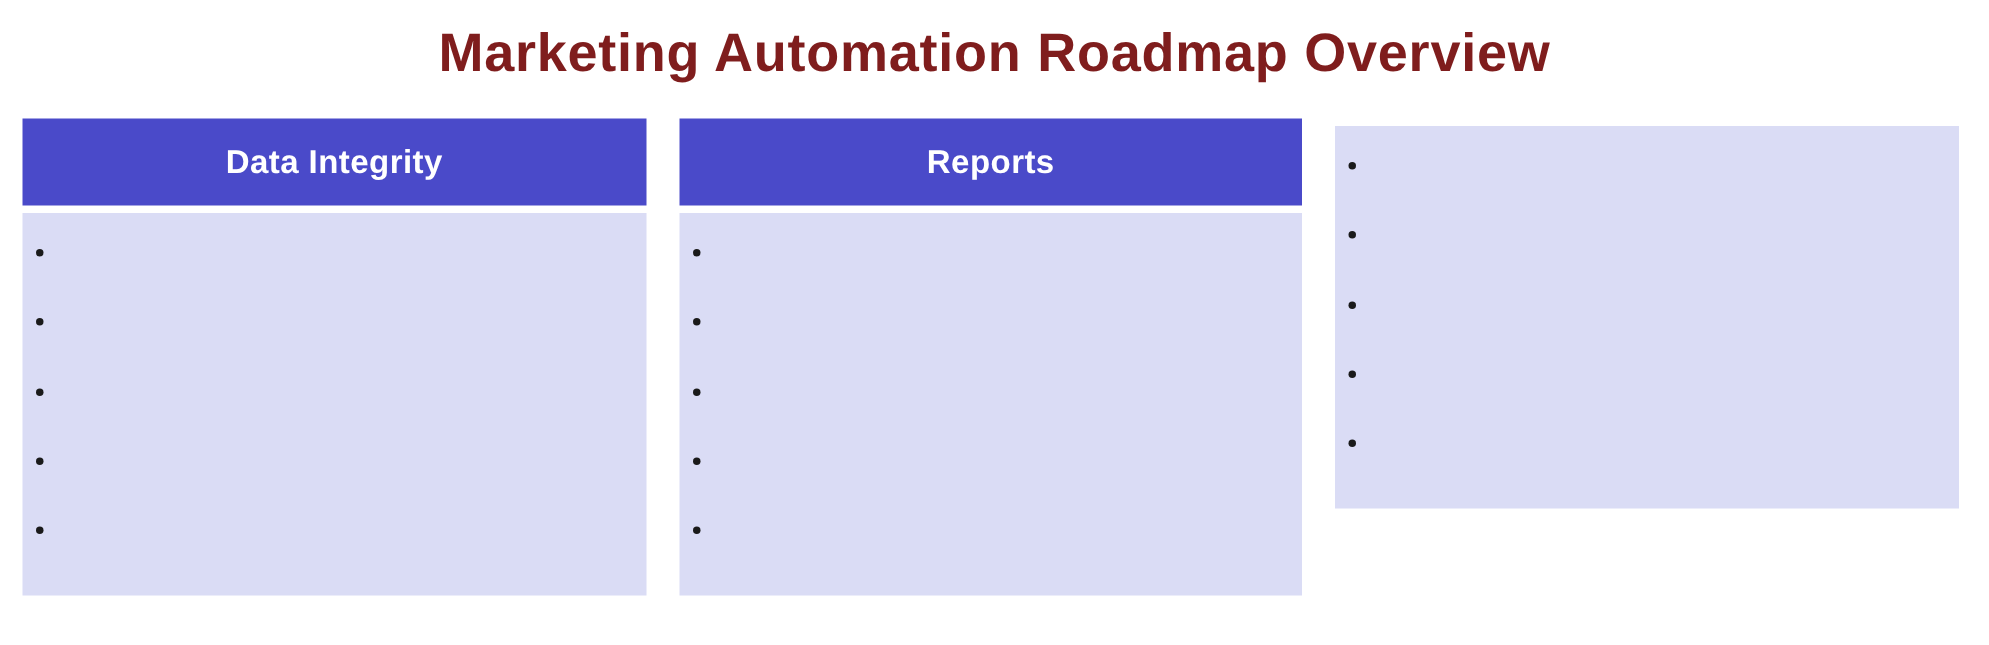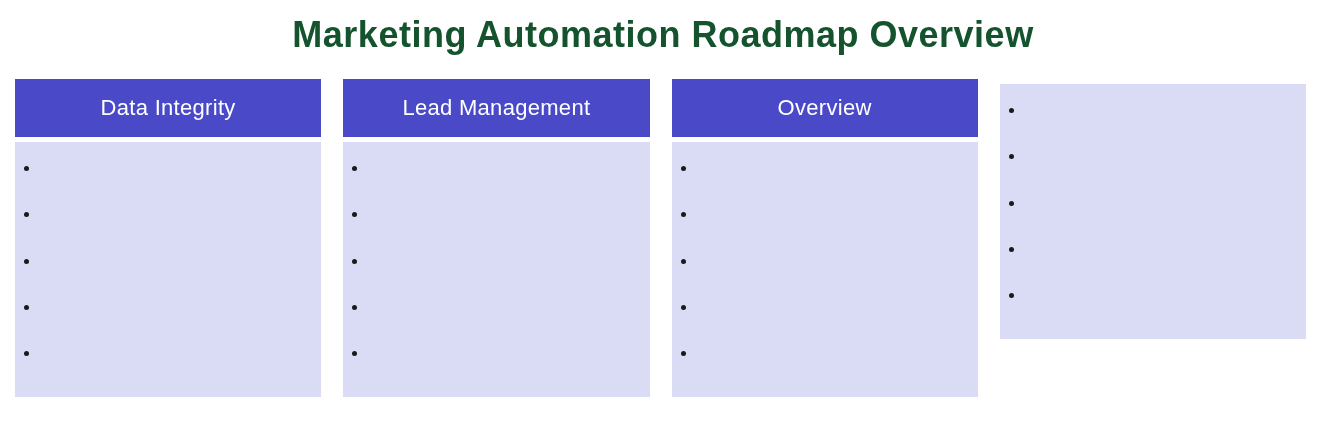--- a/index.html
+++ b/index.html
@@ -17,21 +17,21 @@
   }
   .page-title {
     position: absolute;
     top: 14px;
     left: 0;
     width: 100%;
     text-align: center;
     font-size: 36px;
     font-weight: bold;
     letter-spacing: 0.5px;
-    color: #14532d;
+    color: #7f1d1d;
   }
   .board {
     position: absolute;
     top: 79px;
     left: 15px;
     right: 20px;
     display: flex;
     gap: 22px;
   }
   .column {
@@ -41,21 +41,21 @@
     min-width: 0;
   }
   .column-header {
     height: 58px;
     background: #4a4ac9;
     color: #ffffff;
     display: flex;
     align-items: center;
     justify-content: center;
     font-size: 22px;
-    font-weight: normal;
+    font-weight: bold;
     letter-spacing: 0.3px;
     white-space: nowrap;
   }
   .column-body {
     margin-top: 5px;
     height: 255px;
     background: #dadcf5;
     box-sizing: border-box;
     padding: 23px 10px 0 9px;
   }
@@ -116,54 +116,23 @@
   </li>
 
   <li>
     <span class="bullet-dot"></span>
     <span class="bullet-text"></span>
   </li>
 </ul>
     </div>
   </div>
 
-  <div class="column">
-    <div class="column-header">Lead Management</div>
-    <div class="column-body">
-      <ul class="bullet-list">
-  <li>
-    <span class="bullet-dot"></span>
-    <span class="bullet-text"></span>
-  </li>
-
-  <li>
-    <span class="bullet-dot"></span>
-    <span class="bullet-text"></span>
-  </li>
-
-  <li>
-    <span class="bullet-dot"></span>
-    <span class="bullet-text"></span>
-  </li>
-
-  <li>
-    <span class="bullet-dot"></span>
-    <span class="bullet-text"></span>
-  </li>
-
-  <li>
-    <span class="bullet-dot"></span>
-    <span class="bullet-text"></span>
-  </li>
-</ul>
-    </div>
-  </div>
 
   <div class="column">
-    <div class="column-header">Overview</div>
+    <div class="column-header">Reports</div>
     <div class="column-body">
       <ul class="bullet-list">
   <li>
     <span class="bullet-dot"></span>
     <span class="bullet-text"></span>
   </li>
 
   <li>
     <span class="bullet-dot"></span>
     <span class="bullet-text"></span>

